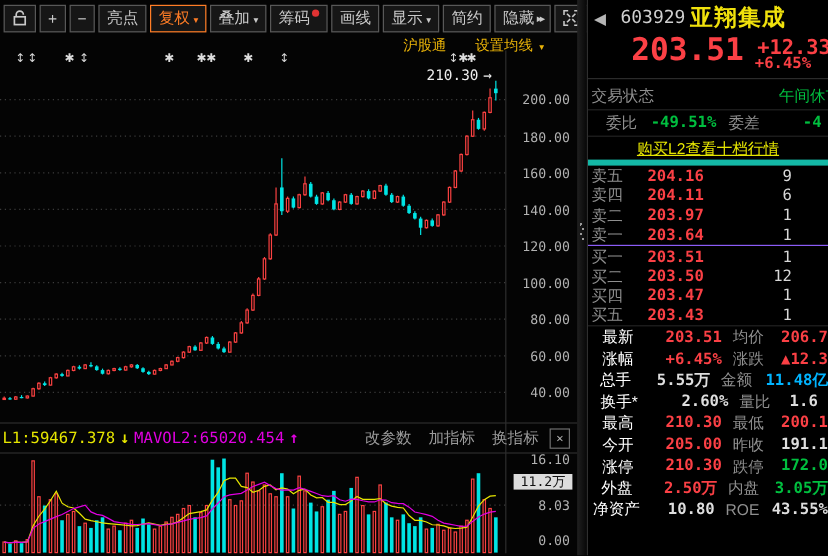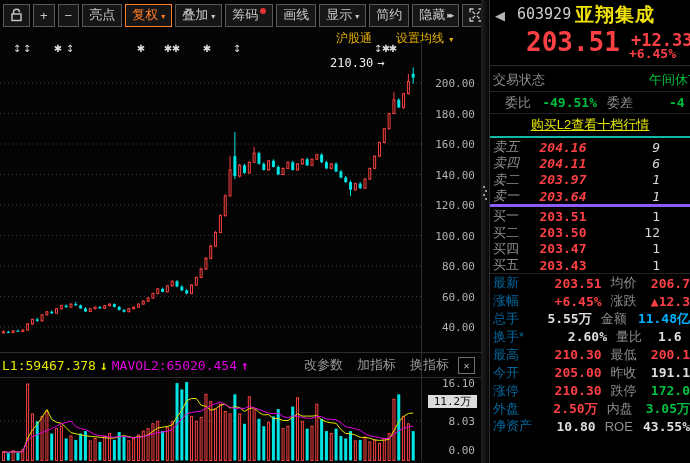--- a/index.html
+++ b/index.html
@@ -17,21 +17,21 @@
   .subrow{position:absolute;top:30px;left:0;width:482px;height:13px;font-size:12px;color:#eab308;margin-left:39px;}
   .hgt{position:absolute;left:297px;top:0;}
   .setma{position:absolute;left:357px;top:0;cursor:default;}
   .setma .caret{font-size:8px;margin-left:2px;}
   
   #chart{position:absolute;left:0;top:0;width:482px;height:463px;}
   .axis div{position:absolute;width:56px;left:419px;text-align:right;color:#b2b2b2;
             font-family:"DejaVu Sans Mono",monospace;font-size:11px;}
   .vtag{position:absolute;left:428px;top:395px;width:49px;height:13px;background:#dcdcdc;color:#101010;
         font-family:"DejaVu Sans Mono",monospace;font-size:11px;text-align:center;line-height:13px;}
-  .annot{position:absolute;left:330px;top:56px;width:80px;color:#ececec;
+  .annot{position:absolute;left:330px;top:56px;width:80px;text-align:right;color:#ececec;
          font-family:"DejaVu Sans Mono",monospace;font-size:12px;white-space:nowrap;}
   .annot .arr{margin-left:4px;}
   
   .indbar{position:absolute;left:0;top:352px;width:481px;height:26px;box-sizing:border-box;
           border-top:1px solid #2e2e2e;border-bottom:1px solid #2e2e2e;display:flex;align-items:center;
           font-size:13px;font-family:"DejaVu Sans Mono",monospace;}
   .ind1{color:#e6e600;margin-left:2px;}
   .arr1{color:#e6e600;font-weight:bold;margin:0 4px;}
   .ind2{color:#e100e1;}
   .arr2{color:#e100e1;font-weight:bold;margin:0 4px;}
@@ -48,38 +48,38 @@
   .rp{position:absolute;left:489px;top:0;width:201px;height:463px;border-left:1px solid #2f2f2f;background:#000;box-sizing:border-box;}
   .rp-head{position:relative;height:66px;border-bottom:1px solid #2b2b2b;box-sizing:border-box;}
   .back{position:absolute;left:5px;top:8px;color:#b5b5b5;font-size:13px;cursor:default;}
   .code{position:absolute;left:27px;top:5px;color:#cfcfcf;font-size:15px;font-family:"DejaVu Sans Mono",monospace;}
   .name{position:absolute;left:85px;top:2px;color:#f0e10c;font-size:19px;font-weight:bold;letter-spacing:1px;white-space:nowrap;}
   .bigprice{position:absolute;left:36px;top:27px;color:#fb4045;font-size:26px;font-weight:bold;font-family:"DejaVu Sans Mono",monospace;}
   .chg{position:absolute;left:141px;top:30px;color:#fb4045;font-size:17px;font-weight:bold;font-family:"DejaVu Sans Mono",monospace;}
   .chgpct{position:absolute;left:139px;top:46px;color:#fb4045;font-size:13px;font-weight:bold;font-family:"DejaVu Sans Mono",monospace;}
   .rp-status{position:relative;height:25px;border-bottom:1px solid #222;}
   .rp-weibi{position:relative;height:21px;border-bottom:1px solid #222;display:flex;align-items:center;font-size:13px;}
-  .rp-link{height:24px;border-bottom:2px solid #14b8a6;display:flex;align-items:center;justify-content:center;box-sizing:border-box;}
+  .rp-link{height:24px;border-bottom:5px solid #14b8a6;display:flex;align-items:center;justify-content:center;box-sizing:border-box;}
   .rlabel{color:#8f8f8f;font-size:13px;text-align:right;}
   .rgreen{color:#00bf3f;}
   .status-lab{position:absolute;left:3px;top:5px;}
   .status-val{position:absolute;left:159px;top:5px;font-size:13px;white-space:nowrap;}
   .wb-lab{padding-left:3px;width:38px;}
   .wb-val{width:66px;text-align:right;font-weight:bold;font-family:"DejaVu Sans Mono",monospace;}
   .wc-lab{margin-left:10px;}
   .wc-val{position:absolute;left:179px;font-weight:bold;font-family:"DejaVu Sans Mono",monospace;white-space:nowrap;}
   .l2link{color:#e6e600;font-size:13px;text-decoration:underline;cursor:default;}
-  .rp-sells{border-bottom:3px solid #8b5cf6;padding-top:1px;font-style:italic;}
+  .rp-sells{border-bottom:1px solid #8b5cf6;padding-top:1px;}
   .rp-buys{border-bottom:1px solid #222;padding-top:1px;}
   .qrow{height:16.3px;display:flex;align-items:center;font-size:13px;}
   .qlabel{color:#8f8f8f;width:34px;padding-left:3px;white-space:nowrap;}
   .qprice{width:72px;text-align:center;color:#fb4045;font-weight:bold;font-family:"DejaVu Sans Mono",monospace;font-size:13px;}
   .qvol{width:61px;text-align:right;color:#d8d8d8;font-family:"DejaVu Sans Mono",monospace;font-size:13px;}
   .srow{height:17.9px;display:flex;align-items:center;font-size:13px;position:relative;}
-  .sl1{color:#0369a1;width:46px;padding-left:3px;white-space:nowrap;}
+  .sl1{color:#ffffff;width:46px;padding-left:3px;white-space:nowrap;text-align:center;}
   .sv1{width:68px;text-align:right;font-weight:bold;font-family:"DejaVu Sans Mono",monospace;}
   .sl2{color:#8f8f8f;width:36px;padding-left:9px;white-space:nowrap;}
   .sv2{padding-left:6px;font-weight:bold;font-family:"DejaVu Sans Mono",monospace;white-space:nowrap;}
   .c-red{color:#fb4045;}.c-green{color:#00bf3f;}.c-white{color:#dedede;}.c-blue{color:#00b4ff;}
 </style>
 </head>
 <body>
 
 <div class="app">
 

